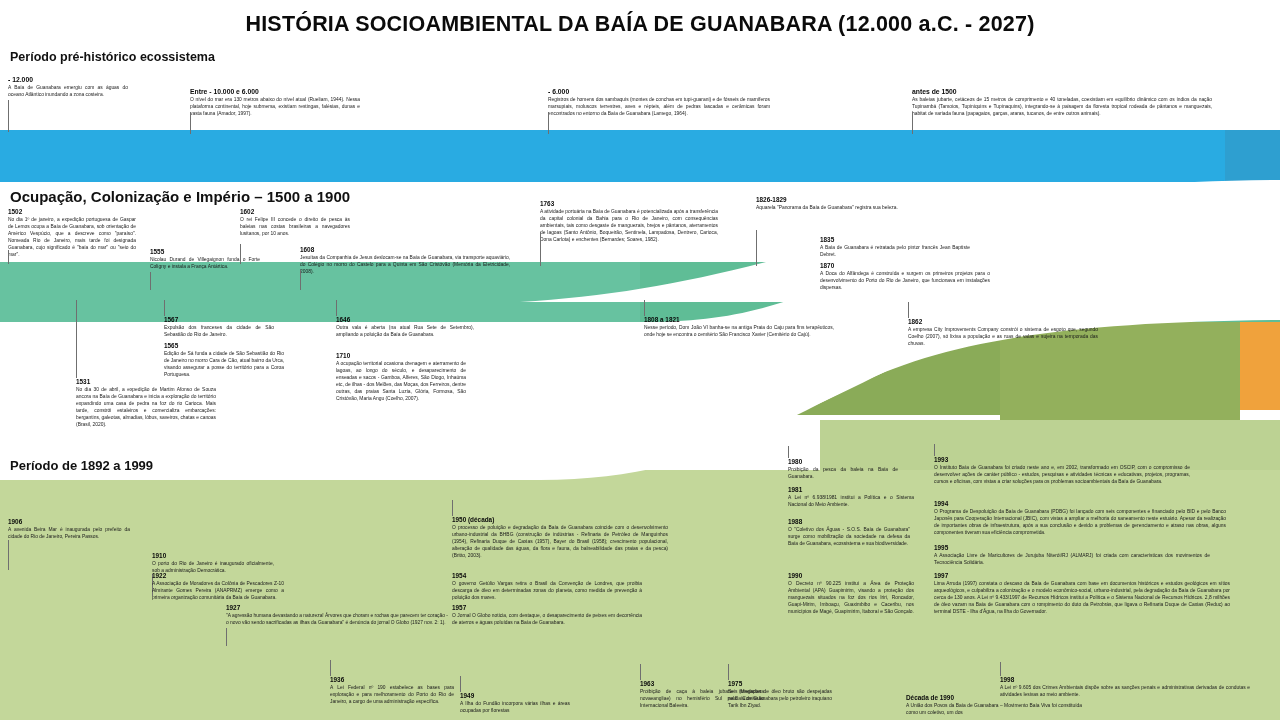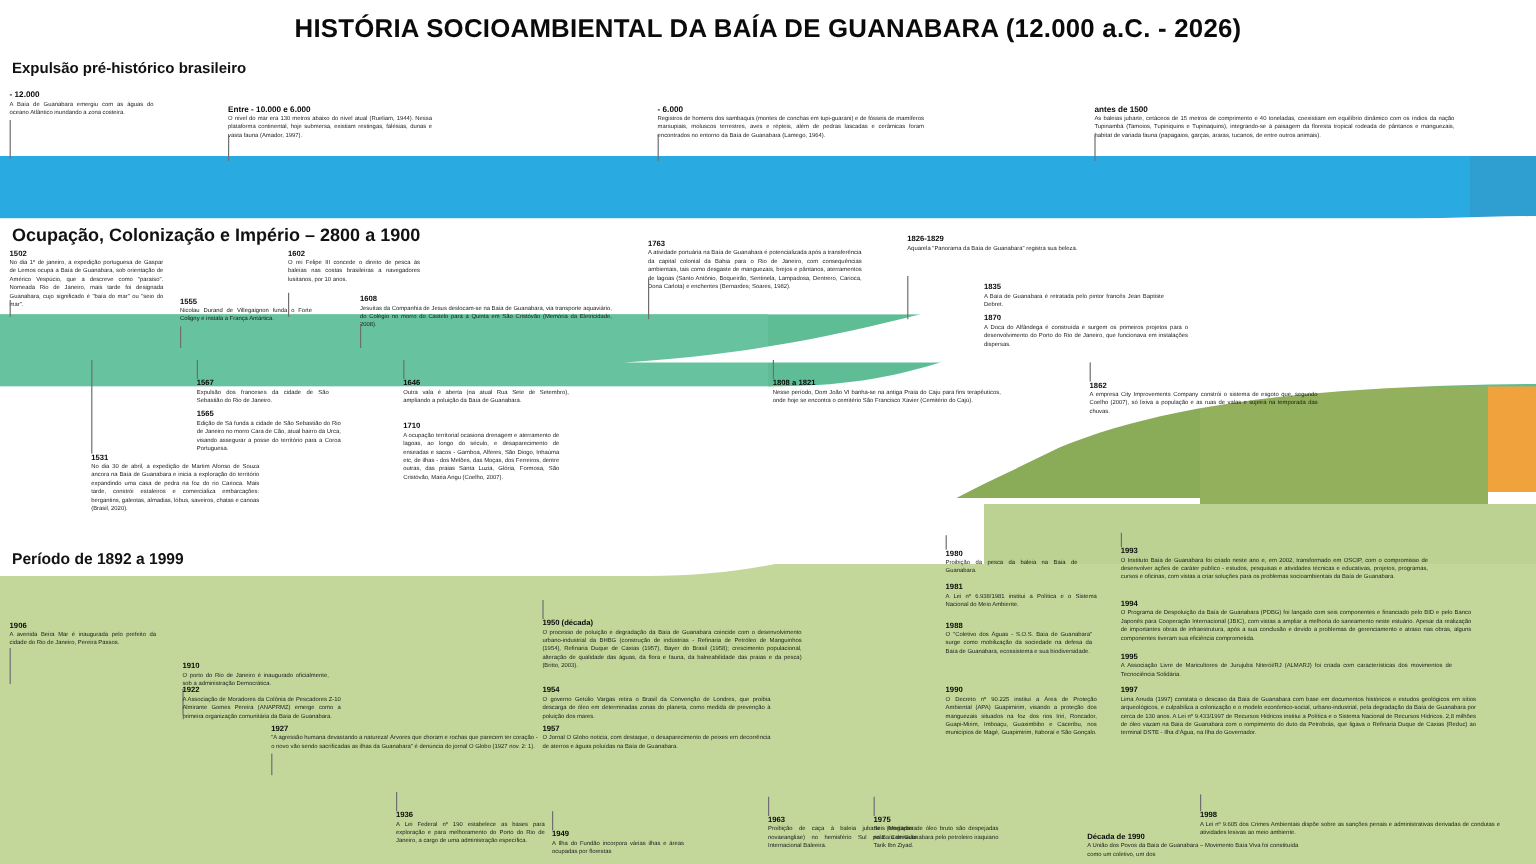--- a/index.html
+++ b/index.html
@@ -139,24 +139,24 @@
 
   <path d="M 0 205 L 640 205 C 760 205 840 250 930 298 C 1010 340 1120 352 1280 352 L 1280 600 L 0 600 Z" fill="none"></path>
 </svg>
 
 <svg id="sweep2" style="position:absolute;left:0;top:0;width:1280px;height:720px;pointer-events:none;" viewBox="0 0 1280 720" preserveAspectRatio="none">
   <path d="M 0 183 L 1280 183 L 1280 190 L 0 190 Z" fill="#ffffff"></path>
   <path d="M 0 322 L 640 322 C 700 322 740 316 790 300 C 860 278 940 266 1040 262 C 1140 258 1220 258 1280 258 L 1280 183 L 1280 183 L 1280 258 L 1280 262 L 1280 300 C 1180 300 1080 306 1000 326 C 930 344 870 382 800 412 C 720 446 640 470 540 470 L 0 470 Z" fill="#ffffff"></path>
   <path d="M 0 432 L 400 432 C 520 432 600 420 680 396 C 760 372 820 336 900 310 C 980 284 1090 274 1280 274 L 1280 262 C 1090 262 980 272 900 298 C 820 324 760 360 680 384 C 600 408 520 420 400 420 L 0 420 Z" fill="#ffffff"></path>
 </svg>
 
-<div id="page-title">HISTÓRIA SOCIOAMBIENTAL DA BAÍA DE GUANABARA (12.000 a.C. - 2026)</div>
-
-<div class="section-heading" id="heading-1">Expulsão pré-histórico brasileiro</div>
-<div class="section-heading" id="heading-2">Ocupação, Colonização e Império – 2800 a 1900</div>
+<div id="page-title">HISTÓRIA SOCIOAMBIENTAL DA BAÍA DE GUANABARA (12.000 a.C. - 2027)</div>
+
+<div class="section-heading" id="heading-1">Período pré-histórico ecossistema</div>
+<div class="section-heading" id="heading-2">Ocupação, Colonização e Império – 1500 a 1900</div>
 <div class="section-heading" id="heading-3">Período de 1892 a 1999</div>
 
 <div class="event wide" style="left:8px; top:76px; width:120px;">
   <div class="ev-date">- 12.000</div>
   <div class="ev-text">A Baía de Guanabara emergiu com as águas do oceano Atlântico inundando a zona costeira.</div>
 </div>
 <div class="leader" style="left:8px; top:100px; height:32px;"></div>
 
 <div class="event wide" style="left:190px; top:88px; width:170px;">
   <div class="ev-date">Entre - 10.000 e 6.000</div>

